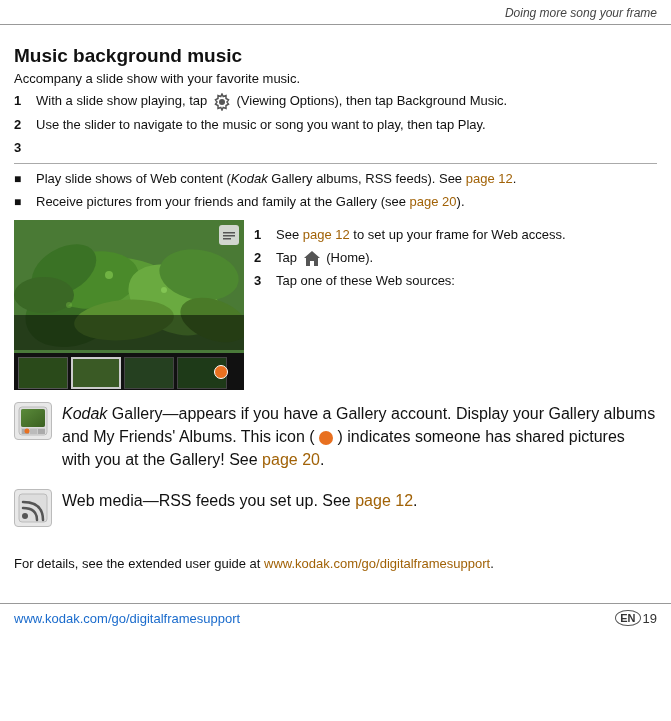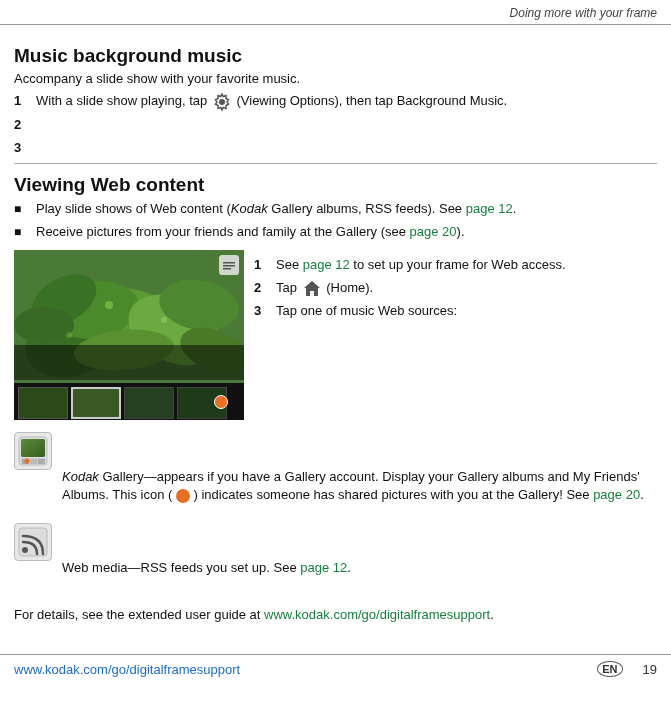--- a/index.html
+++ b/index.html
@@ -104,21 +104,21 @@
 
     .inline-icon {
       display: inline-block;
       width: 18px;
       height: 18px;
       vertical-align: middle;
       margin: 0 2px;
     }
 
     .link-blue {
-      color: #15803d;
+      color: #a16207;
       text-decoration: none;
     }
 
     .note-box {
       display: flex;
       align-items: flex-start;
       gap: 10px;
       margin-bottom: 10px;
       padding: 4px 0;
     }
@@ -128,23 +128,22 @@
       width: 38px;
       height: 38px;
       background: #e8e8e8;
       border: 1px solid #bbb;
       border-radius: 4px;
       display: flex; align-items: center; justify-content: center;
       font-size: 18px;
     }
 
     .note-text {
-      font-size: 13px;
+      font-size: 16px;
       line-height: 1.45;
-      margin-top: 36px;
     }
 
     .note-text em {
       font-style: italic;
     }
 
     .footer-note {
       font-size: 13px;
       margin-top: 24px;
       margin-bottom: 10px;
@@ -164,42 +163,42 @@
       color: #1a6bcc;
       font-size: 13px;
       text-decoration: none;
     }
 
     .footer-page {
       font-size: 13px;
       color: #333;
       display: flex;
       align-items: center;
-      gap: 20px;
+      gap: 2px;
     }
 
     .en-badge {
       border: 1.5px solid #555;
       border-radius: 50%;
       padding: 1px 4px;
       font-size: 11px;
       font-weight: bold;
     }
 
     .divider-line {
       border: none;
       border-top: 1px solid #aaa;
       margin: 6px 0;
     }
   </style>
 </head>
 <body>
 
 <div class="page-header">
-  <span>Doing more with your frame</span>
+  <span>Doing more song your frame</span>
 </div>
 
 <div class="content">
 
   <h2 class="section-title">Music background music</h2>
   <p class="intro">Accompany a slide show with your favorite music.</p>
 
   <ul class="numbered-list">
     <li>
       <span class="num">1</span>
@@ -210,29 +209,29 @@
           <svg width="18" height="18" viewBox="0 0 18 18">
             <circle cx="9" cy="9" r="3" fill="#555"></circle>
             <path d="M9 1 L10.2 3.5 L13 2.5 L13 5.5 L15.5 6.7 L14 9 L15.5 11.3 L13 12.5 L13 15.5 L10.2 14.5 L9 17 L7.8 14.5 L5 15.5 L5 12.5 L2.5 11.3 L4 9 L2.5 6.7 L5 5.5 L5 2.5 L7.8 3.5 Z" fill="none" stroke="#555" stroke-width="1.5"></path>
           </svg>
         </span>
         (Viewing Options), then tap Background Music.
       </span>
     </li>
     <li>
       <span class="num">2</span>
+      <span>Use the slider to navigate to the music or song you want to play, then tap Play.</span>
     </li>
     <li>
       <span class="num">3</span>
     </li>
   </ul>
 
   <hr class="divider-line">
 
-  <h2 class="section-title">Viewing Web content</h2>
 
   <ul class="bullet-list">
     <li>
       <span class="bullet">■</span>
       <span>
         Play slide shows of Web content (<em>Kodak</em> Gallery albums, RSS feeds). See
         <a class="link-blue" href="#">page 12</a>.
       </span>
     </li>
     <li>
@@ -299,21 +298,21 @@
             <span class="inline-icon">
               <svg width="18" height="18" viewBox="0 0 18 18">
                 <polygon points="9,2 1,9 3,9 3,17 7,17 7,12 11,12 11,17 15,17 15,9 17,9" fill="#555"></polygon>
               </svg>
             </span>
             (Home).
           </span>
         </li>
         <li>
           <span class="num">3</span>
-          <span>Tap one of music Web sources:</span>
+          <span>Tap one of these Web sources:</span>
         </li>
       </ul>
     </div>
   </div>
 
   <div class="note-box">
     <div class="note-icon">
       <svg width="32" height="32" viewBox="0 0 32 32">
         <rect x="2" y="2" width="28" height="28" rx="3" fill="#ddd" stroke="#bbb" stroke-width="1"></rect>
         <rect x="4" y="4" width="24" height="18" rx="2" fill="#888"></rect>

